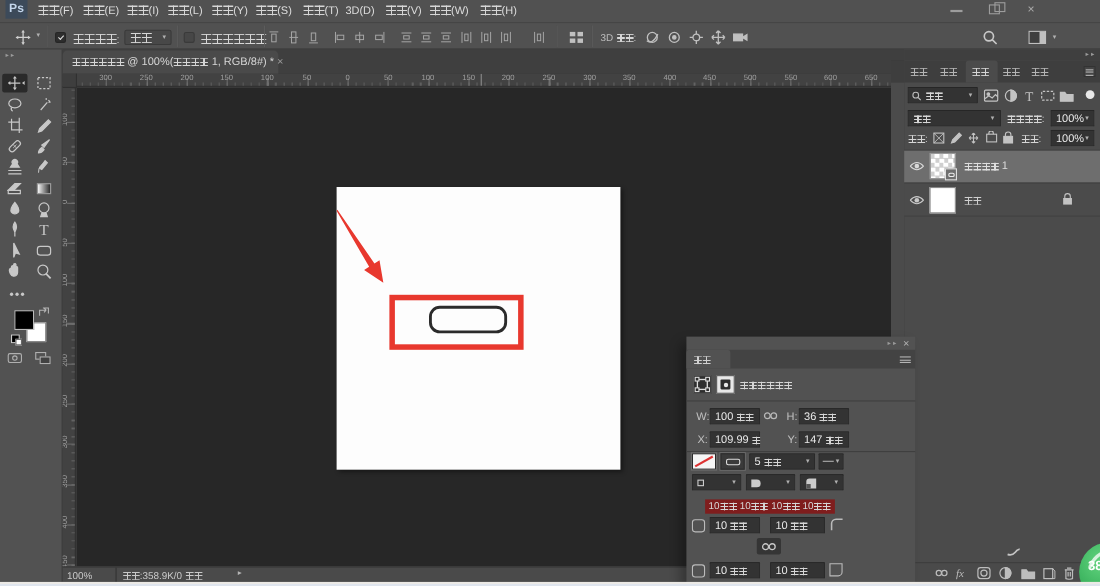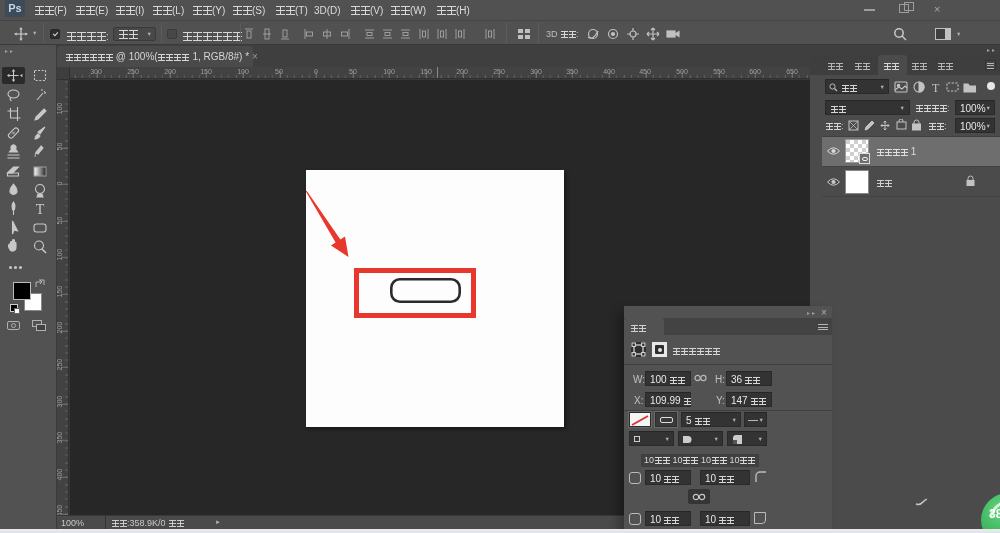--- a/index.html
+++ b/index.html
@@ -462,20 +462,49 @@
         </svg>
   <div class="abs" style="left:23px;top:3px;width:24px;height:24px;border:1px solid #888;background:#fff"></div>
   <div class="lbl" style="left:54px;top:10px;color:#cfcfcf"><i class="cj s" style="--c:#cfcfcf"></i><i class="cj s" style="--c:#cfcfcf"></i></div>
   <svg class="abs" style="left:143px;top:8px" width="11" height="12" viewBox="0 0 11 12">
           <rect x="1.5" y="5" width="8" height="6" fill="#c3c3c3"></rect>
           <path d="M3 5 v-1.5 a2.5 2.5 0 0 1 5 0 v1.5" stroke="#c3c3c3" fill="none"></path>
         </svg>
  </div>
  <div class="abs" style="left:0;top:151px;width:178px;height:1px;background:#424242"></div>
 
+ <div class="abs" style="left:0;top:466px;width:178px;height:18px;background:#4a4a4a;border-top:1px solid #3e3e3e">
+  <svg class="abs" style="left:28px;top:3px" width="135" height="12" viewBox="0 0 135 12">
+   <g stroke="#bdbdbd" stroke-width="1.1" fill="none">
+    <g transform="translate(0,0)">
+              <circle cx="3.5" cy="6" r="2.4"></circle>
+              <circle cx="8.5" cy="6" r="2.4"></circle>
+            </g>
+    <text x="19" y="9.5" font-size="10" font-style="italic" fill="#bdbdbd" stroke="none" font-family="Liberation Serif">fx</text>
+    <g transform="translate(38,0)">
+              <rect x="1" y="1" width="11" height="10" rx="2.5"></rect>
+              <circle cx="6.5" cy="6" r="2.8"></circle>
+            </g>
+    <g transform="translate(58,0)">
+              <circle cx="6" cy="6" r="5"></circle>
+              <path d="M6 1 a5 5 0 0 1 0 10 z" fill="#bdbdbd"></path>
+            </g>
+    <g transform="translate(78,0)">
+              <path d="M1 3 h4 l1.5 2 h6 v6 H1 z" fill="#bdbdbd"></path>
+            </g>
+    <g transform="translate(98,0)">
+              <rect x="1" y="2" width="8" height="9"></rect>
+              <path d="M9 2 l2 2 v7 h-8" stroke-width=".9"></path>
+            </g>
+    <g transform="translate(116,0)">
+              <path d="M2 3 h8 M3 3 v8 q3 1.5 6 0 v-8 M4 1.5 h4 M5 5 v4 M7 5 v4"></path>
+            </g>
+   </g>
+        </svg>
+ </div>
 </div>
 
 <div class="abs" id="props" style="left:624px;top:306px;width:208px;height:223px;background:#525252;box-shadow:-6px 6px 10px rgba(0,0,0,.3)">
  <div class="abs" style="left:182px;top:4px;color:#9a9a9a;font-size:5px">►►</div>
  <div class="abs" style="left:197px;top:1px;color:#b0b0b0;font-size:10px">×</div>
  <div class="abs" style="left:0;top:12px;width:208px;height:17px;background:#434343"></div>
  <div class="abs" style="left:0;top:12px;width:40px;height:17px;background:#525252;border-radius:3px 3px 0 0"></div>
  <div class="lbl" style="left:6px;top:16px;color:#d0d0d0"><i class="cj s" style="--c:#d0d0d0"></i><i class="cj s" style="--c:#d0d0d0"></i></div>
  <div class="abs" style="left:194px;top:17px;width:10px;height:8px">
         <div style="margin:1px 0;height:1px;background:#b5b5b5"></div>
@@ -551,21 +580,21 @@
         <span class="vv" style="position:absolute;right:3px;top:4px">▼</span>
       </div>
  <div class="inp" style="left:103px;top:125px;width:40px;height:15px">
         <svg style="position:absolute;left:4px;top:2px" width="11" height="11">
           <path d="M1 10 V4 a3 3 0 0 1 3 -3 h6 v9 z" fill="#ccc"></path>
           <path d="M1 10 h4 v-4 h-4 z" fill="#555"></path>
         </svg>
         <span class="vv" style="position:absolute;right:3px;top:4px">▼</span>
       </div>
 
- <div class="abs" style="left:17px;top:148px;width:118px;height:13px;background:#404040;color:#d8d8d8;font-size:9px;padding:1px 0 0 3px;white-space:nowrap">10<i class="cj s"></i><i class="cj s"></i> 10<i class="cj s"></i><i class="cj s"></i> 10<i class="cj s"></i><i class="cj s"></i> 10<i class="cj s"></i><i class="cj s"></i></div>
+ <div class="abs" style="left:17px;top:148px;width:118px;height:13px;background:#7f1d1d;color:#d8d8d8;font-size:9px;padding:1px 0 0 3px;white-space:nowrap">10<i class="cj s"></i><i class="cj s"></i> 10<i class="cj s"></i><i class="cj s"></i> 10<i class="cj s"></i><i class="cj s"></i> 10<i class="cj s"></i><i class="cj s"></i></div>
 
  <div class="abs" style="left:5px;top:166px;width:12px;height:12px;border:1.4px solid #bbb;border-radius:3px"></div>
  <div class="inp" style="left:21px;top:164px;width:46px;height:15px">
         <span style="position:absolute;left:4px;top:2px">10 <i class="cj s"></i><i class="cj s"></i></span>
       </div>
  <div class="inp" style="left:76px;top:164px;width:50px;height:15px">
         <span style="position:absolute;left:4px;top:2px">10 <i class="cj s"></i><i class="cj s"></i></span>
       </div>
  <svg class="abs" style="left:130px;top:164px" width="14" height="14" viewBox="0 0 14 14">
         <path d="M2 12 V6 a4 4 0 0 1 4 -4 h6" fill="none" stroke="#bbb" stroke-width="1.4"></path>

